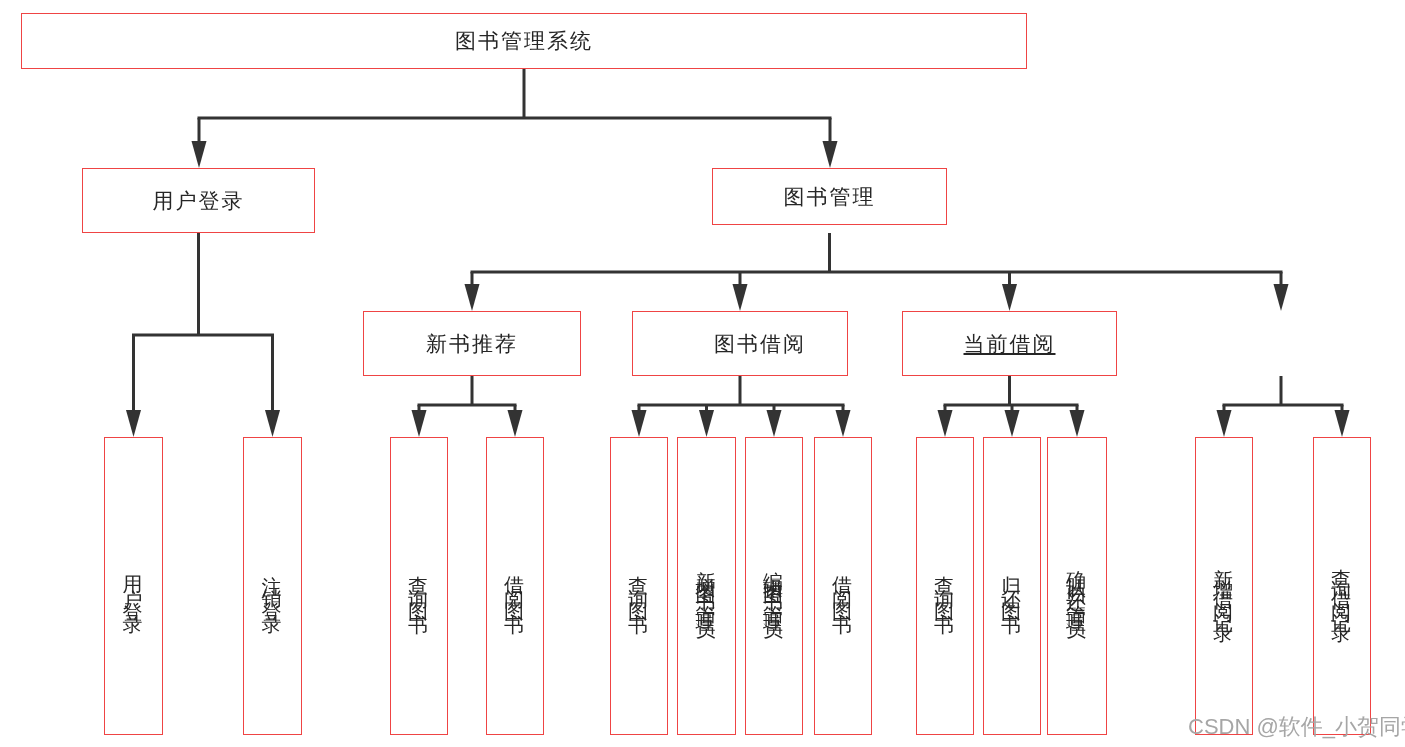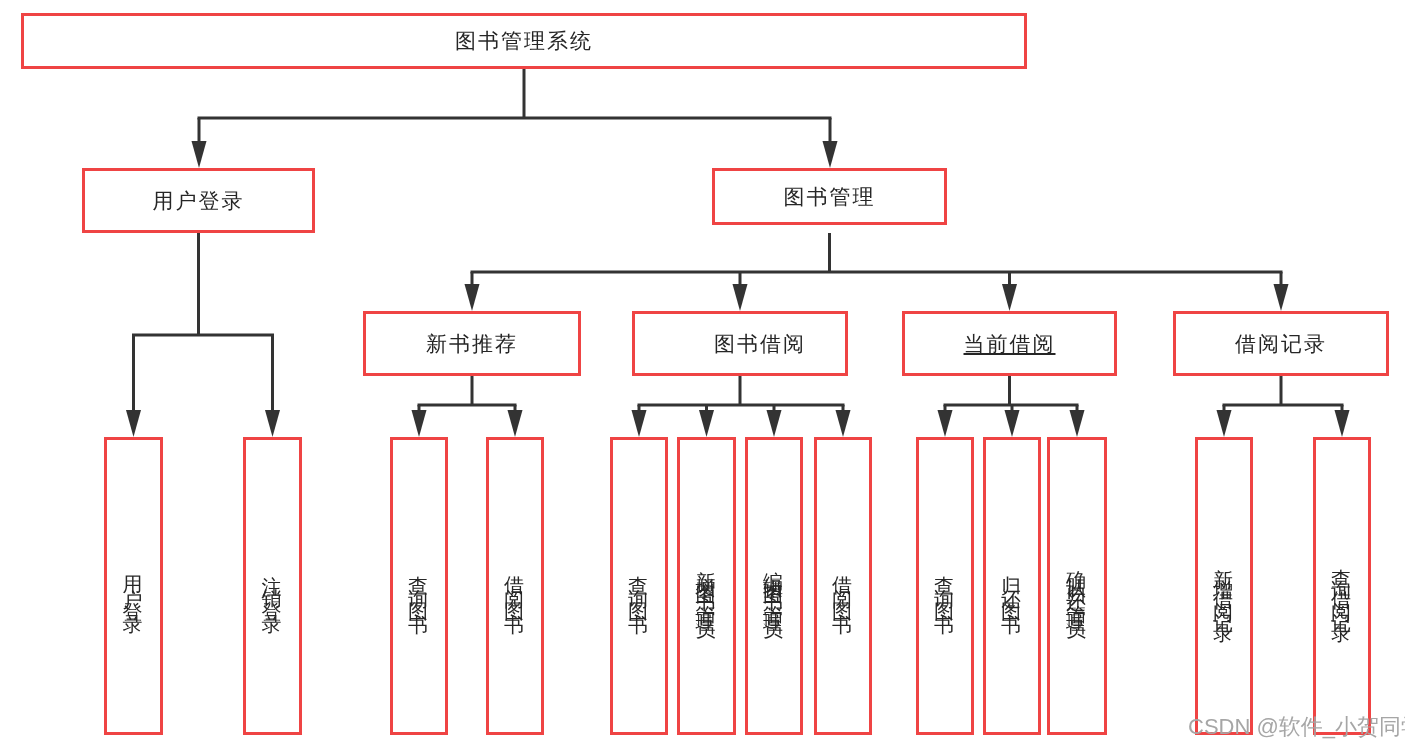--- a/index.html
+++ b/index.html
@@ -18,21 +18,21 @@
   #connectors {
     position: absolute;
     left: 0;
     top: 0;
     width: 1405px;
     height: 747px;
   }
   .node {
     position: absolute;
     box-sizing: border-box;
-    border: 3px solid #ef4444;
+    border: 1px solid #ef4444;
     background: #ffffff;
     display: flex;
     align-items: center;
     justify-content: center;
     color: #262626;
     z-index: 2;
   }
   .h-node {
     font-size: 21px;
     letter-spacing: 2px;
@@ -132,21 +132,20 @@
   </svg>
 
   <div class="node h-node" style="left:21px; top:13px; width:1006px; height:56px;">图书管理系统</div>
 
   <div class="node h-node" style="left:82px; top:168px; width:233px; height:65px;">用户登录</div>
   <div class="node h-node" style="left:712px; top:168px; width:235px; height:57px;">图书管理</div>
 
   <div class="node h-node" style="left:363px; top:311px; width:218px; height:65px;text-align:center;">新书推荐</div>
   <div class="node h-node" style="left:632px; top:311px; width:216px; height:65px;padding-left:40px;">图书借阅</div>
   <div class="node h-node" style="left:902px; top:311px; width:215px; height:65px;text-decoration:underline;">当前借阅</div>
-  <div class="node h-node" style="left:1173px; top:311px; width:216px; height:65px;">借阅记录</div>
 
   <div class="node v-node v4" style="left:104px; top:437px; width:59px; height:298px;">
     <span>用户登录</span>
   </div>
   <div class="node v-node v4" style="left:243px; top:437px; width:59px; height:298px;">
     <span>注销登录</span>
   </div>
 
   <div class="node v-node v4" style="left:390px; top:437px; width:58px; height:298px;">
     <span>查询图书</span>

